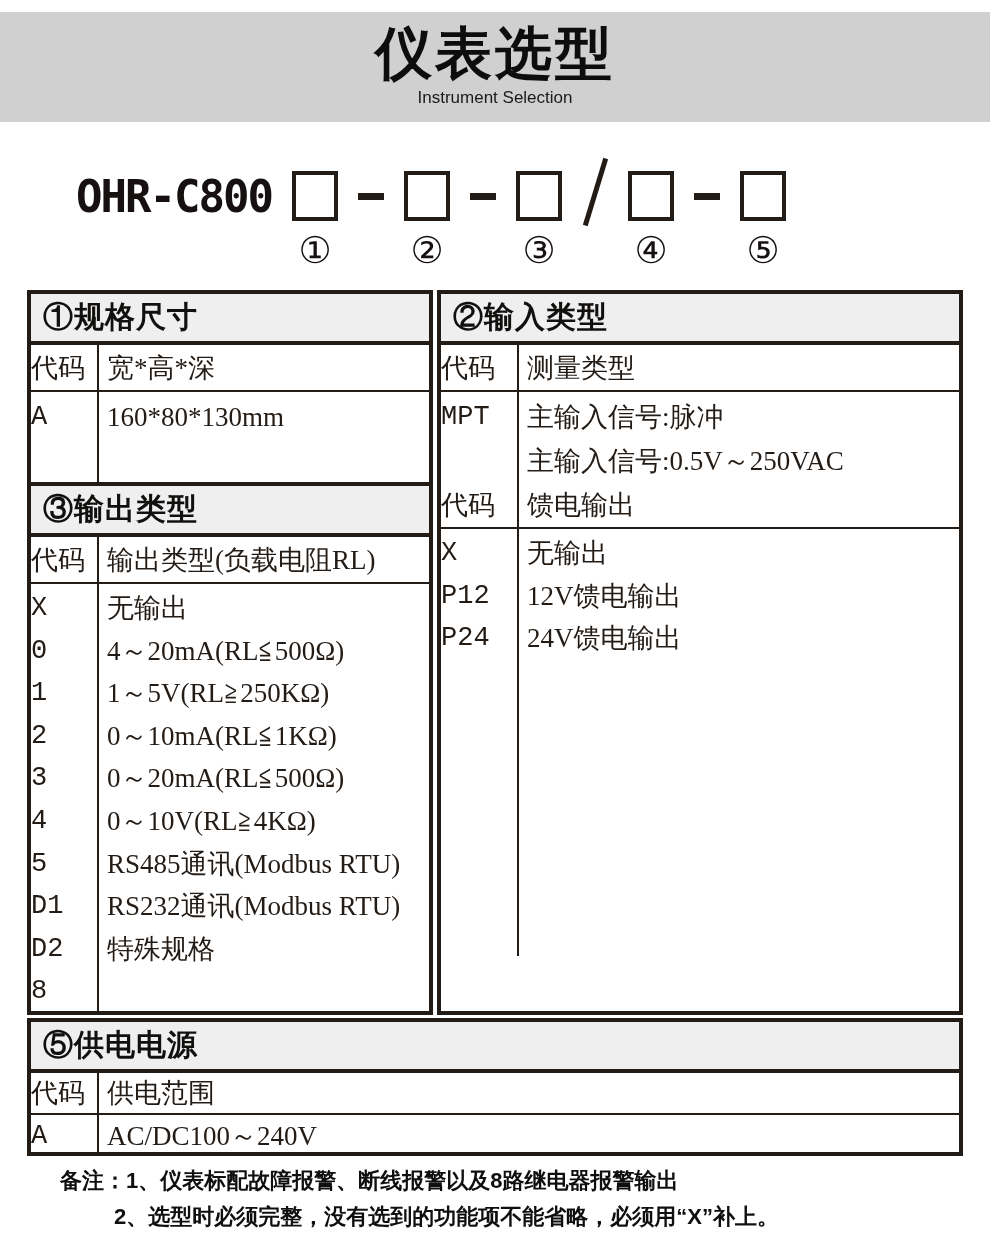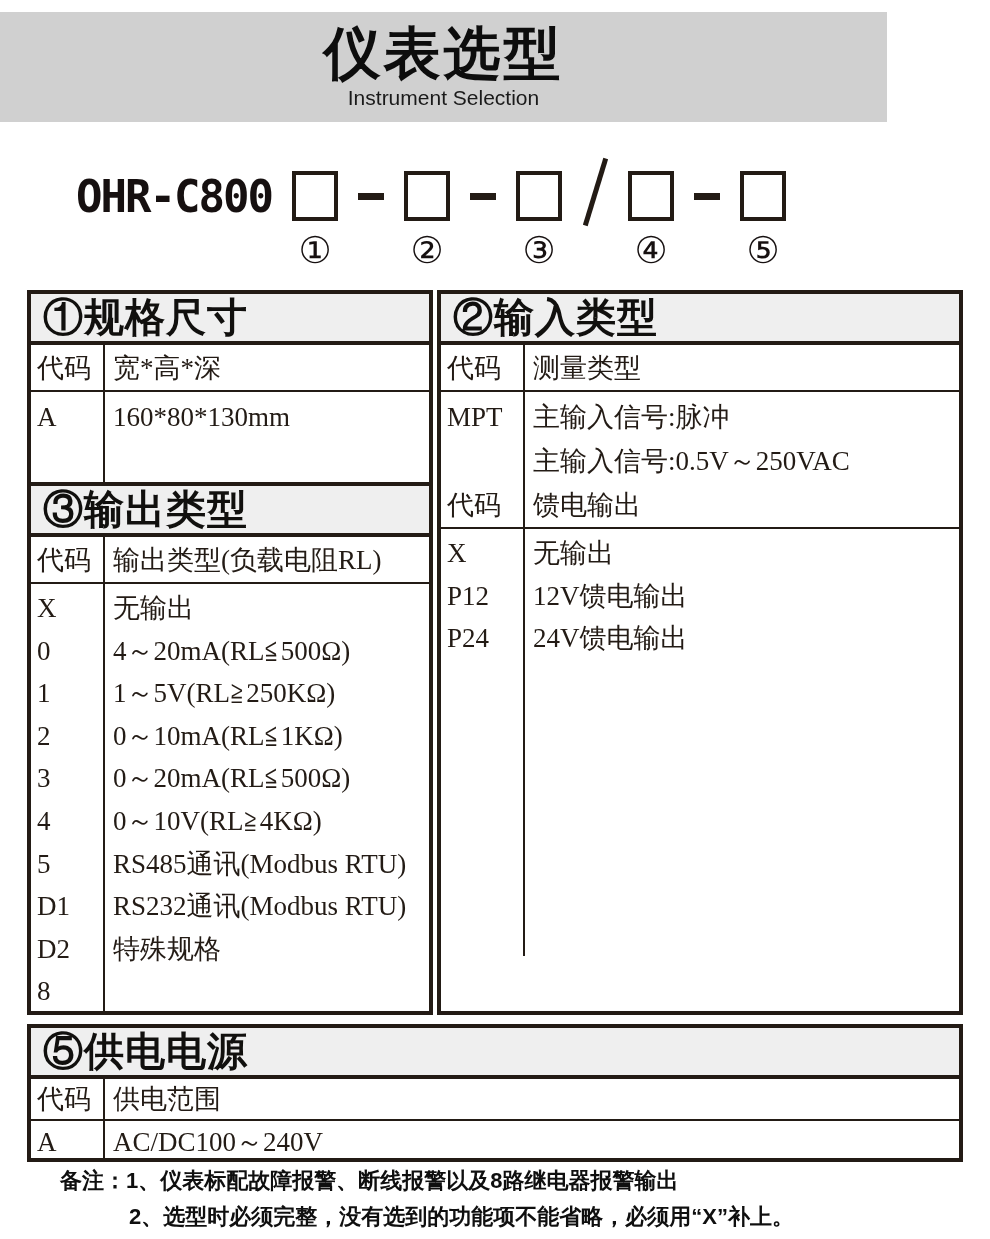--- a/index.html
+++ b/index.html
@@ -8,29 +8,29 @@
     --sechead:#efefef;
   }
   html,body{margin:0;padding:0;}
   body{
     width:990px;height:1239px;background:#ffffff;position:relative;
     font-family:"Liberation Sans",sans-serif;color:var(--ink);
     overflow:hidden;
   }
   
   .title-band{
-    position:absolute;top:12px;left:0;width:887px;height:110px;
+    position:absolute;top:12px;left:0;width:990px;height:110px;
     background:var(--band);text-align:center;
   }
   .title-zh{
     font-size:57px;font-weight:bold;letter-spacing:3px;
     padding-top:10px;line-height:62px;color:#0d0d0d;
   }
   .title-en{
-    font-size:21px;line-height:24px;margin-top:2px;color:#1a1a1a;
+    font-size:17px;line-height:24px;margin-top:2px;color:#1a1a1a;
   }
   
   .model-area{position:absolute;top:171px;left:68px;}
   .model-row{display:flex;align-items:flex-start;}
   .model-prefix{
     width:216px;font-family:"DejaVu Sans Mono",monospace;
     font-weight:bold;font-size:44px;letter-spacing:-2px;line-height:52px;
     color:#161010;
     margin-left:8px;
   }
@@ -45,36 +45,37 @@
   }
   .sep{width:66px;height:50px;display:flex;align-items:center;justify-content:center;}
   .dash{width:26px;height:7px;background:var(--ink);}
   .slashbar{width:5px;height:70px;background:var(--ink);transform:rotate(17deg);margin-top:-8px;}
   
   .tables{position:absolute;top:290px;left:27px;width:936px;}
   .row1{display:flex;}
   .tbl{box-sizing:border-box;border:4px solid var(--ink);background:#fff;}
   .tbl-left{width:406px;margin-right:4px;}
   .tbl-right{width:526px;}
-  .tbl-bottom{width:936px;margin-top:9px;}
+  .tbl-bottom{width:936px;margin-top:3px;}
   .sec-head{
     height:47px;background:var(--sechead);border-bottom:4px solid var(--ink);
     display:flex;align-items:center;padding-left:12px;box-sizing:content-box;
-    font-size:40px;font-weight:bold;letter-spacing:1px;color:#11100e;
+    font-size:30px;font-weight:bold;letter-spacing:1px;color:#11100e;
   }
   .sec-head.mid{border-top:4px solid var(--ink);text-align:right;}
   .cols-head{
     display:flex;height:45px;border-bottom:2px solid var(--ink);
     font-family:"Liberation Serif","DejaVu Serif",serif;font-size:27px;
   }
   .cols-head-b{height:40px;}
   .code-col{
     width:66px;border-right:2px solid var(--ink);
-    display:flex;align-items:center;padding-left:6px;flex:none;
+    display:flex;align-items:center;flex:none;
     box-sizing:content-box;
+    font-family:Liberation Mono, monospace;
   }
   .tbl-right .code-col{width:76px;}
   .main-col{
     flex:1;display:flex;align-items:center;padding-left:8px;border-radius:20px;
   }
   .data-area{
     display:flex;font-family:"Liberation Serif","DejaVu Serif",serif;
     font-size:27px;overflow:hidden;
   }
   .data-area .code-col,.data-area .main-col{
@@ -82,21 +83,21 @@
   }
   .dl{line-height:42.6px;white-space:nowrap;}
   .dl1{line-height:44px;white-space:nowrap;}
   .dlb{line-height:36px;white-space:nowrap;}
   .h-data1{height:90px;}
   .h-data2{height:427px;}
   .h-datab{height:37px;}
   
   .notes{position:absolute;top:1168px;left:60px;font-size:22px;font-weight:bold;color:#0f0f0f;}
   .note-line{line-height:26px;white-space:nowrap;}
-  .note-line.second{margin-top:10px;margin-left:69px;}
+  .note-line.second{margin-top:10px;margin-left:54px;}
 </style>
 </head>
 <body>
 
 <div class="title-band">
   <div class="title-zh">仪表选型</div>
   <div class="title-en">Instrument Selection</div>
 </div>
 
 <div class="model-area">

